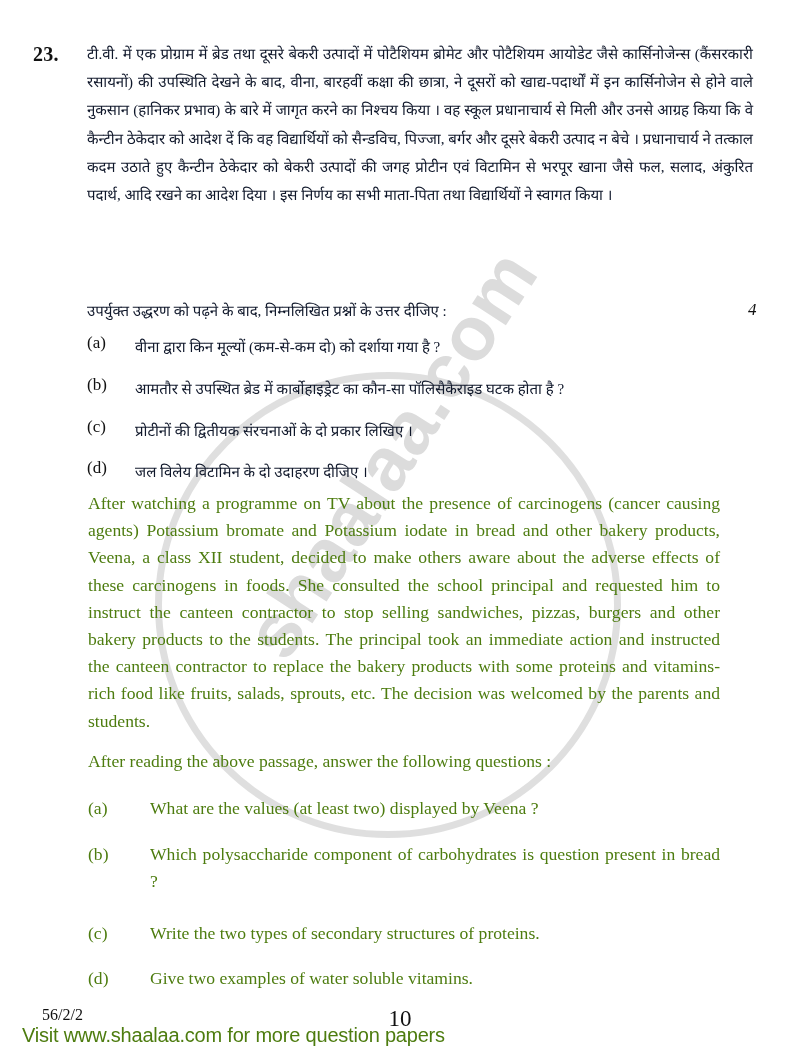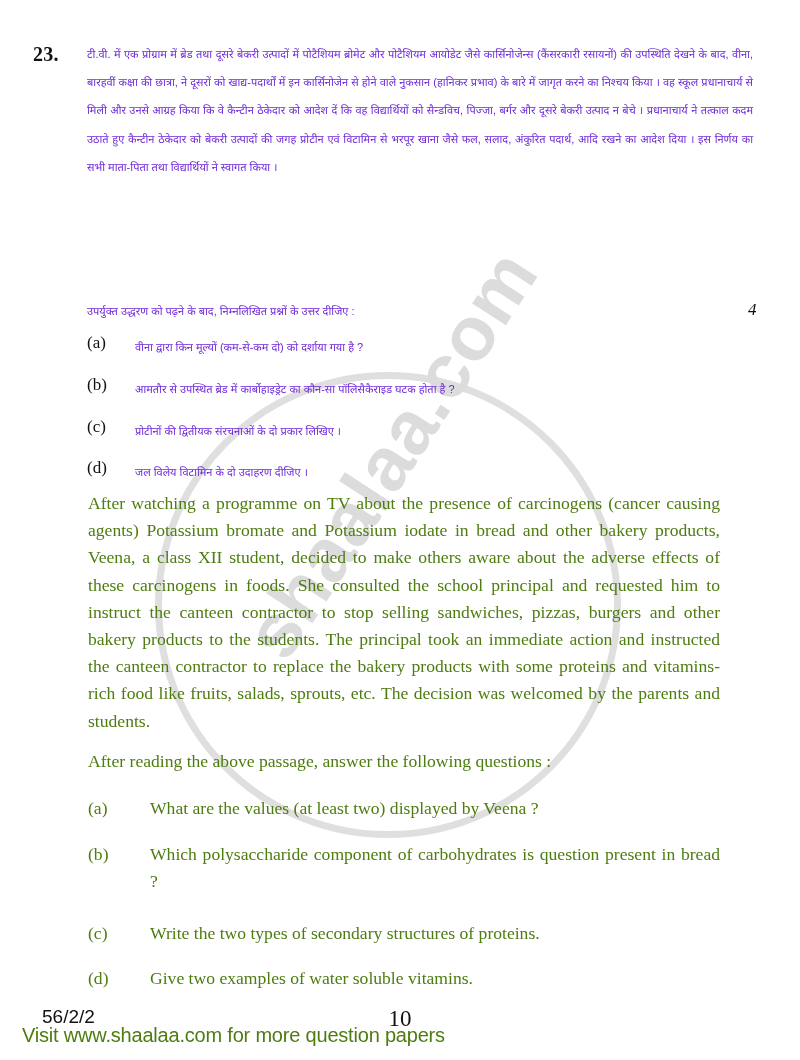--- a/index.html
+++ b/index.html
@@ -62,25 +62,25 @@
   .qnum {
     position: absolute;
     left: 33px;
     top: 43px;
     font-weight: bold;
     font-size: 20px;
     letter-spacing: .3px;
   }
 
   .hindi {
-    font-family: Liberation Sans, sans-serif;
-    font-size: 11px;
+    font-family: Liberation Serif, serif;
+    font-size: 15px;
     line-height: 28.2px;
     text-align: justify;
-    color: #6d28d9;
+    color: #0f172a;
   }
 
   .hindi-body {
     position: absolute;
     left: 87px;
     top: 40px;
     width: 666px;
     text-align: justify;
     text-justify: inter-word;
   }
@@ -164,22 +164,22 @@
   .eq-a { top: 795px; }
   .eq-b { top: 841px; }
   .eq-c { top: 920px; }
   .eq-d { top: 965px; }
 
   
   .footer-code {
     position: absolute;
     left: 42px;
     top: 1006px;
-    font-family: Liberation Sans, sans-serif;
-    font-size: 19px;
+    font-family: Liberation Serif, serif;
+    font-size: 16px;
   }
   .footer-page {
     position: absolute;
     left: 0;
     top: 1006px;
     width: 800px;
     text-align: center;
     font-family: "Liberation Serif", "DejaVu Serif", serif;
     font-size: 23px;
   }

